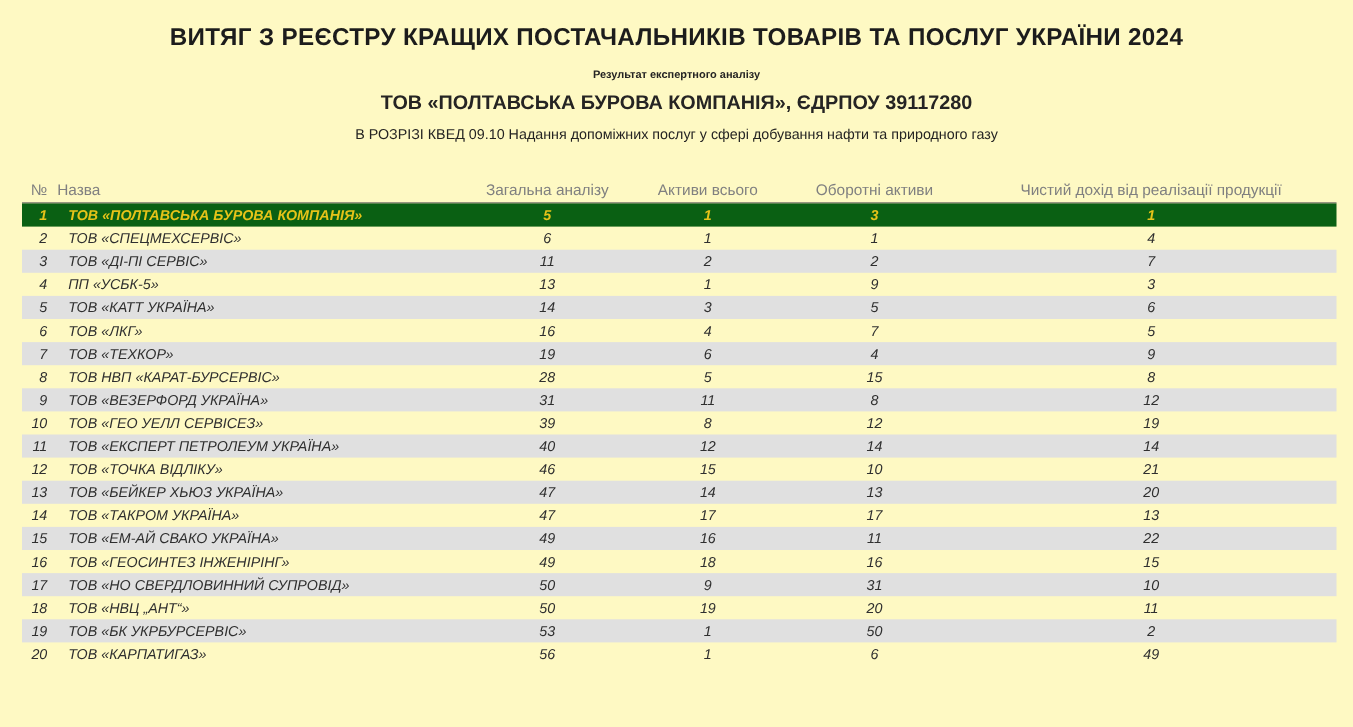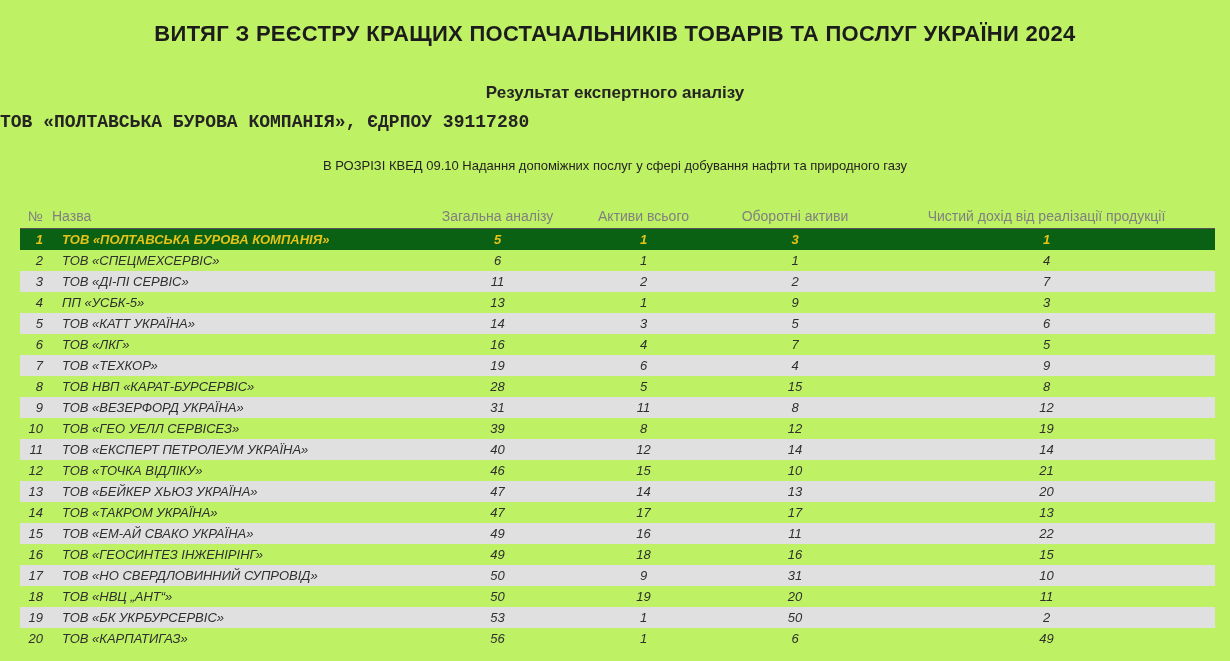--- a/index.html
+++ b/index.html
@@ -6,48 +6,47 @@
     --highlight-bg:#0a6013;
     --highlight-text:#e6c319;
     --stripe-bg:#e0e0e0;
     --header-text:#808080;
     --body-text:#2f2f2f;
     --title-text:#1c1c1c;
   }
   *{box-sizing:border-box;margin:0;padding:0;}
   html,body{width:1230px;height:661px;overflow:hidden;background:#ffffff;
     font-family:"Liberation Sans", sans-serif;}
-  .page{width:1230px;height:661px;position:relative;background:#bef264;}
+  .page{width:1230px;height:661px;position:relative;background:#fef9c3;}
 
   .title{
     padding-top:21px;
     text-align:center;
     font-size:22px;
     font-weight:700;
     letter-spacing:.3px;
     color:var(--title-text);
     white-space:nowrap;
   }
   .subtitle-1{
-    margin-top:36px;
-    text-align:center;
-    font-size:17px;
+    margin-top:16px;
+    text-align:center;
+    font-size:10px;
     font-weight:700;
     color:#252423;
   }
   .subtitle-2{
     margin-top:9px;
-    text-align:left;
+    text-align:center;
     font-size:18px;
     font-weight:700;
     color:#252423;
-    font-family:Liberation Mono, monospace;
   }
   .subtitle-3{
-    margin-top:26px;
+    margin-top:10px;
     text-align:center;
     font-size:13px;
     font-weight:400;
     color:#252423;
   }
 
   .table{
     margin:30px 15px 0 20px;
     width:1195px;
   }

